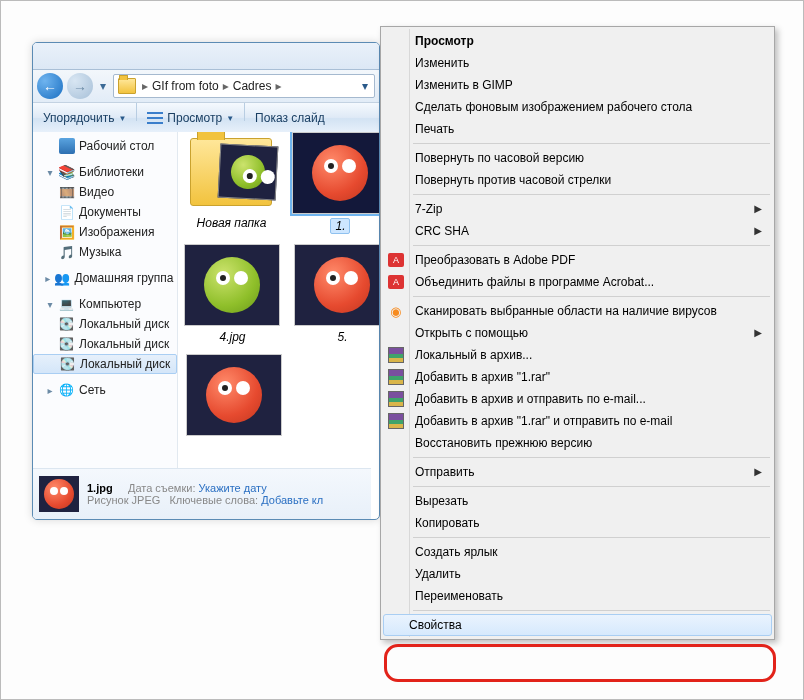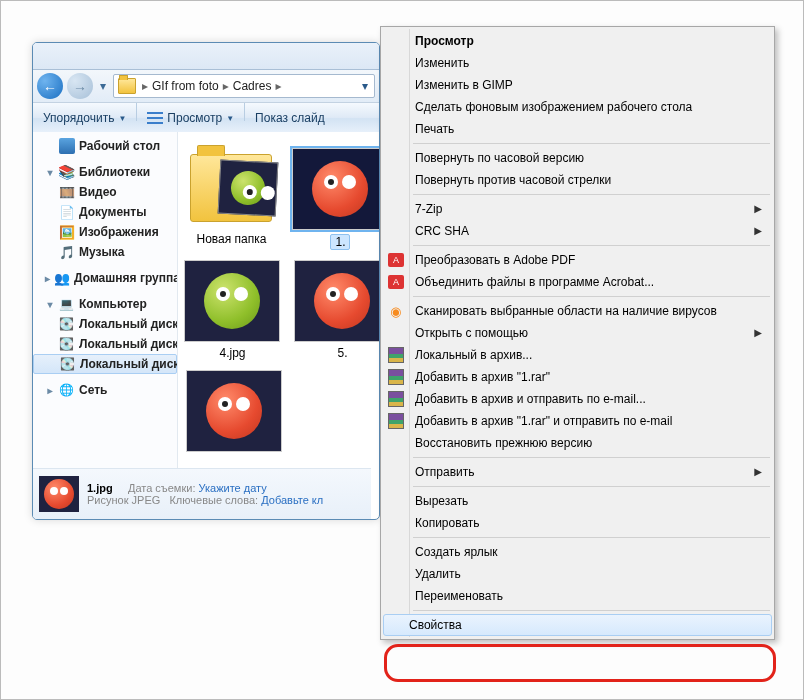--- a/index.html
+++ b/index.html
@@ -141,38 +141,39 @@
     white-space:nowrap;
     color:#222;
   }
   .tree-item.level1 { padding-left: 26px;}
   .tree-item.selected {
     background: linear-gradient(#e6f0fb,#d4e6f9);
     border:1px solid #a9cef3;
     border-radius:2px;
     height:18px;
   }
-  .tree-group { margin: 4px 0 6px 0; font-weight: bold;}
+  .tree-group { margin: 4px 0 6px 0;}
   .ico { width:16px; height:16px; display:flex; align-items:center; justify-content:center; flex:0 0 16px;}
   .ico-desktop { background: linear-gradient(#5aa4e0,#2d6fb1); border-radius:2px;}
   .ico-lib::before { content:"📚"; font-size:14px;}
   .ico-video::before{content:"🎞️"; font-size:13px;}
   .ico-doc::before{content:"📄"; font-size:13px;}
   .ico-img::before{content:"🖼️"; font-size:13px;}
   .ico-music::before{content:"🎵"; font-size:13px; color:#2a7ad1;}
   .ico-home::before{content:"👥"; font-size:13px;}
   .ico-pc::before{content:"💻"; font-size:12px;}
   .ico-drive::before{content:"💽"; font-size:12px;}
   .ico-net::before{content:"🌐"; font-size:12px;}
   .expand { width:10px; text-align:center; color:#6b8aa5; font-size:10px;}
 
   .content {
     flex:1 1 auto;
-    padding: 16px 6px;
+    padding: 0 6px;
     overflow:hidden;
+    font-style:italic;
   }
   .items-row { display:flex; gap:14px; margin-bottom:10px;}
   .thumb {
     width: 100px;
     text-align:center;
     font-size:12px;
   }
   .thumb .pic {
     width: 94px; height: 80px;
     margin: 0 auto 4px;

